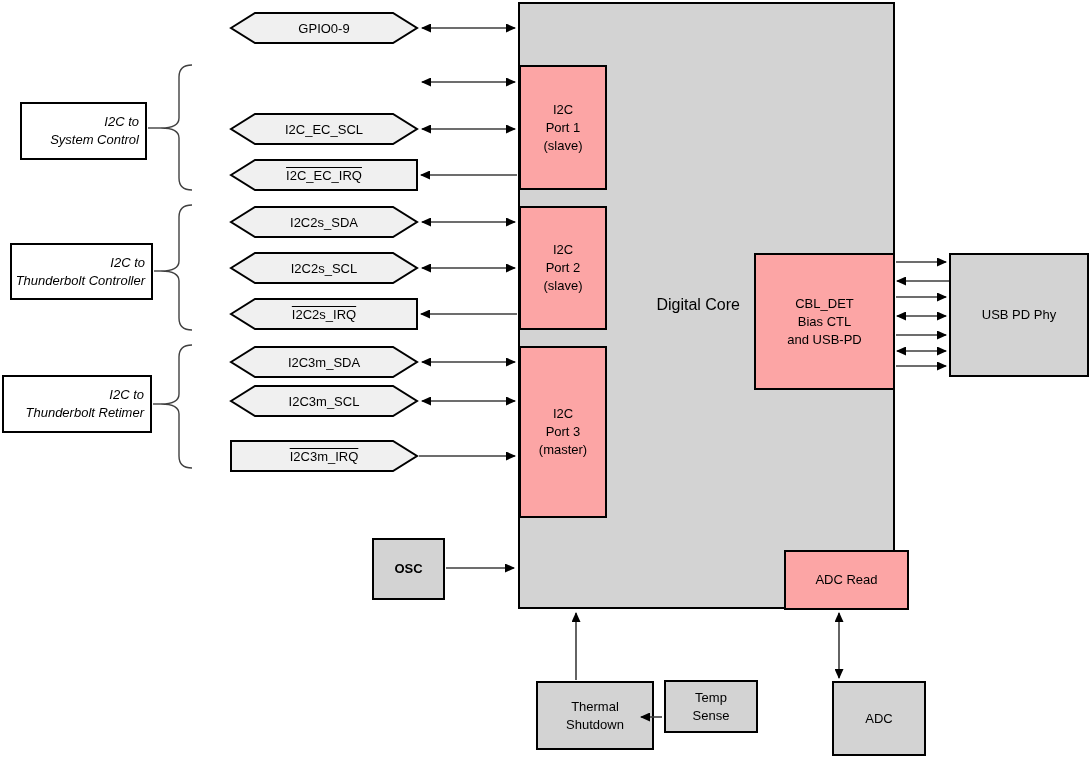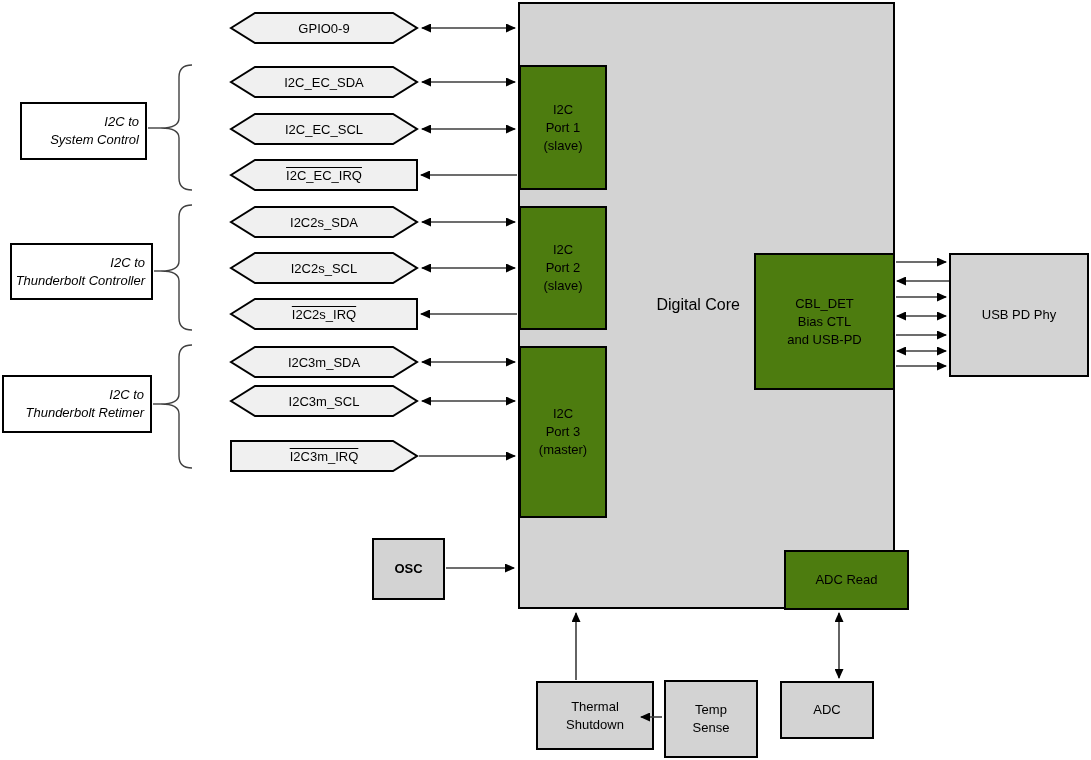--- a/index.html
+++ b/index.html
@@ -4,34 +4,34 @@
 <style>
   html,body{margin:0;padding:0;background:#ffffff;}
   .canvas{
     position:relative;width:1091px;height:760px;background:#ffffff;overflow:hidden;
     font-family:"Liberation Sans","DejaVu Sans",sans-serif;color:#000;
   }
   .box{position:absolute;box-sizing:border-box;border:2px solid #000;display:flex;align-items:center;justify-content:center;text-align:center;}
   .box .lbl{white-space:pre-line;font-size:13px;line-height:18px;}
   .core{left:518px;top:2px;width:377px;height:607px;background:#d3d3d3;z-index:1;}
   .core-label{position:absolute;left:620px;top:296px;width:120px;text-align:right;font-size:16px;z-index:2;}
-  .sub{background:#4d7c0f;z-index:3;}
+  .sub{background:#fca5a5;z-index:3;}
   .light{background:#d3d3d3;z-index:3;}
   .white{background:#ffffff;z-index:2;justify-content:flex-end;}
   .white .lbl{text-align:right;padding-right:6px;font-style:italic;}
   .port1{left:519px;top:65px;width:88px;height:125px;}
   .port2{left:519px;top:206px;width:88px;height:124px;}
   .port3{left:519px;top:346px;width:88px;height:172px;}
   .cbl{left:754px;top:253px;width:141px;height:137px;justify-content:center;}
   .usbphy{left:949px;top:253px;width:140px;height:124px;}
   .adcread{left:784px;top:550px;width:125px;height:60px;z-index:4;}
   .osc{left:372px;top:538px;width:73px;height:62px;font-weight:bold;}
   .thermal{left:536px;top:681px;width:118px;height:69px;}
-  .temp{left:664px;top:680px;width:94px;height:78px;}
-  .adcbox{left:780px;top:681px;width:94px;height:58px;}
+  .temp{left:664px;top:680px;width:94px;height:53px;}
+  .adcbox{left:832px;top:681px;width:94px;height:75px;}
   .lbl1{left:20px;top:102px;width:127px;height:58px;}
   .lbl2{left:10px;top:243px;width:143px;height:57px;}
   .lbl3{left:2px;top:375px;width:150px;height:58px;}
   .sig{position:absolute;left:229px;width:190px;height:34px;z-index:2;}
   .sig svg{position:absolute;left:0;top:0;}
   .sig .sig-text{position:absolute;left:0;top:0;width:190px;height:34px;display:flex;align-items:center;justify-content:center;font-size:13px;}
   .ov{text-decoration:overline;}
   .wires{position:absolute;left:0;top:0;z-index:5;pointer-events:none;}
 </style>
 </head>
@@ -95,26 +95,20 @@
   <div class="box white lbl3">
       <span class="lbl">I2C to
 Thunderbolt Retimer</span>
     </div>
 
   <div class="sig" style="top:11px">
     <svg width="190" height="34">
         <polygon points="2,17 26,2 164,2 188,17 164,32 26,32" fill="#f0f0f0" stroke="#000" stroke-width="2"></polygon>
       </svg>
     <span class="sig-text">GPIO0-9</span>
-  </div>
-  <div class="sig" style="top:65px">
-    <svg width="190" height="34">
-        <polygon points="2,17 26,2 164,2 188,17 164,32 26,32" fill="#f0f0f0" stroke="#000" stroke-width="2"></polygon>
-      </svg>
-    <span class="sig-text">I2C_EC_SDA</span>
   </div>
   <div class="sig" style="top:112px">
     <svg width="190" height="34">
         <polygon points="2,17 26,2 164,2 188,17 164,32 26,32" fill="#f0f0f0" stroke="#000" stroke-width="2"></polygon>
       </svg>
     <span class="sig-text">I2C_EC_SCL</span>
   </div>
   <div class="sig" style="top:158px">
     <svg width="190" height="34">
         <polygon points="2,17 26,2 188,2 188,32 26,32" fill="#f0f0f0" stroke="#000" stroke-width="2"></polygon>

